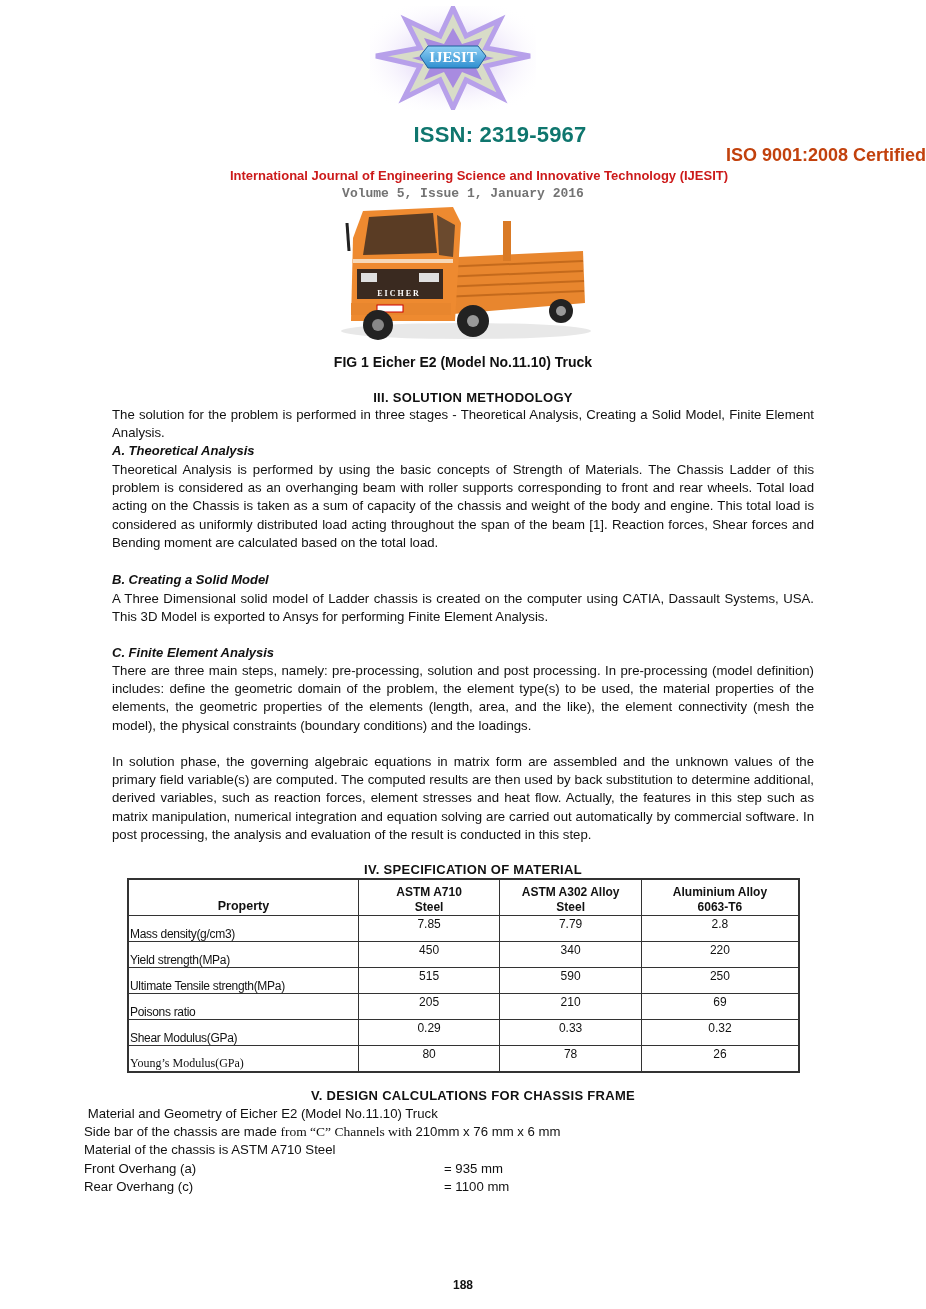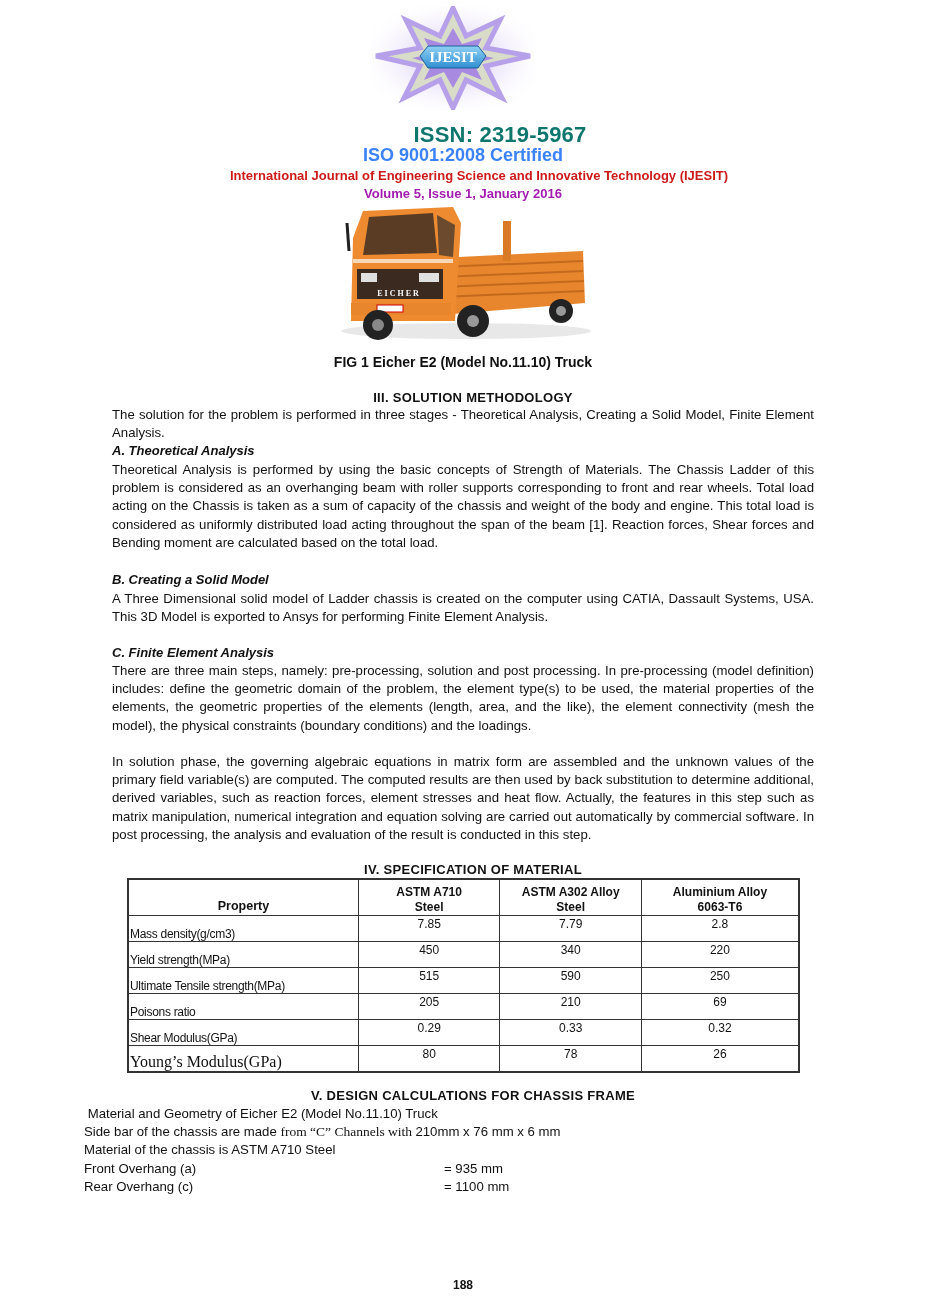--- a/index.html
+++ b/index.html
@@ -3,37 +3,37 @@
 <meta charset="utf-8">
 <style>
   html, body { margin:0; padding:0; background:#ffffff; }
   body { width:926px; height:1309px; position:relative; overflow:hidden;
          font-family:"Liberation Sans", sans-serif; color:#111; }
   .abs { position:absolute; }
   .center { left:0; width:926px; text-align:center; }
   
   #logo { left:370px; top:6px; width:166px; height:104px; }
   .issn { top:122px; font-size:22px; font-weight:bold; color:#0f766e; letter-spacing:0.2px;margin-left:37px; }
-  .iso { top:145px; font-size:18px; font-weight:bold; color:#3b82f6; }
+  .iso { top:145px; font-size:18px; font-weight:bold; color:#c2410c;text-align:right; }
   .journal { top:168px; font-size:13px; font-weight:bold; color:#cc1a1a;padding-left:16px; }
-  .volume { top:186px; font-size:13px; font-weight:bold; color:#a21caf; }
+  .volume { top:186px; font-size:13px; font-weight:bold; color:#737373;font-family:Liberation Mono, monospace; }
   #truck { left:333px; top:203px; width:266px; height:142px; }
   .figcap { top:354px; font-size:14px; font-weight:bold; }
   .h-sec { font-size:13px; font-weight:bold; letter-spacing:0.3px;padding-left:10px; }
   .para { left:112px; width:702px; font-size:13.2px; line-height:18.2px; text-align:justify; }
   .sub { left:112px; font-size:13px; font-weight:bold; font-style:italic; }
   
   #spec-table { left:127px; top:878px; width:673px; border-collapse:collapse;
                 border:2px solid #333; font-size:12px; }
   #spec-table td, #spec-table th { border:1.5px solid #333; padding:0; }
   #spec-table th { height:34px; font-weight:bold; vertical-align:bottom; text-align:center; font-size:12px; line-height:15px; }
   #spec-table th.prop { font-size:12.5px; padding-bottom:1px; }
   #spec-table td { height:24px; }
   #spec-table td.pname { text-align:left; vertical-align:bottom; font-size:12px; padding-left:1px; letter-spacing:-0.3px;margin-left:19px; }
-  #spec-table td.pname.serif { font-family:"Liberation Serif", serif; font-size:16px; letter-spacing:0; }
+  #spec-table td.pname.serif { font-family:"Liberation Serif", serif; font-size:12px; letter-spacing:0; }
   #spec-table td.val { text-align:center; vertical-align:top; font-size:12px; padding-top:1px; }
   .calc { left:84px; font-size:13.2px; line-height:18.2px; }
   .calc .serif { font-family:"Liberation Serif", serif; font-size:13.5px; }
   .calc-row { position:relative; height:18.2px; }
   .calc-val { position:absolute; left:360px; top:0; }
   .pagenum { top:1278px; font-size:12px; font-weight:bold; }
 </style>
 </head>
 <body>
 

